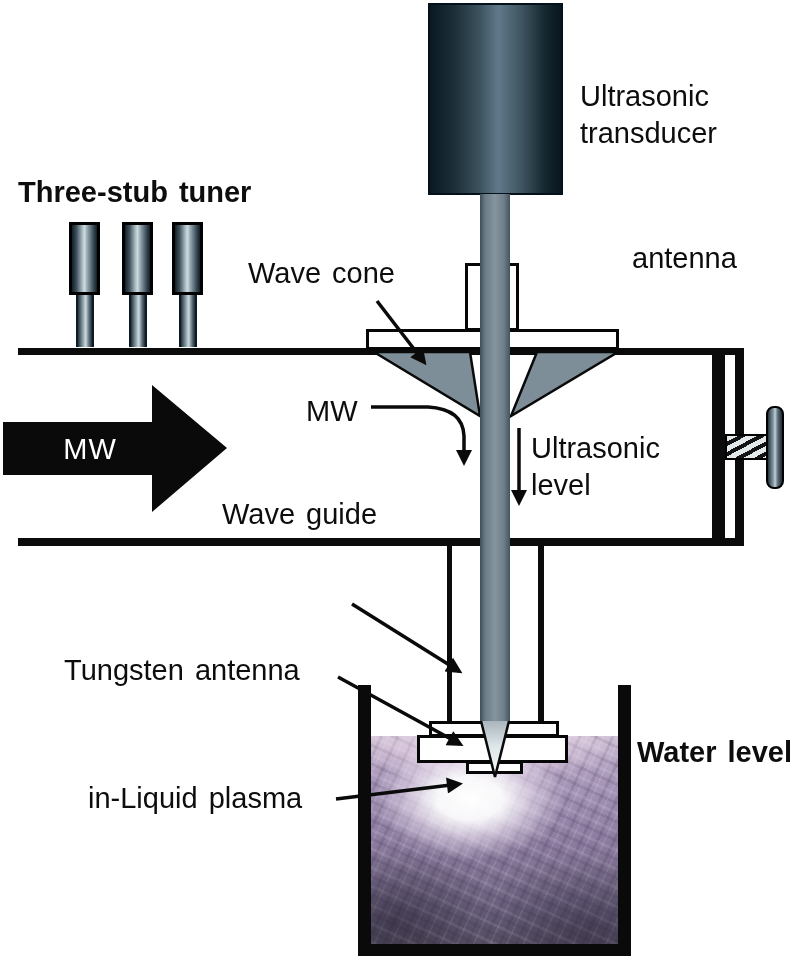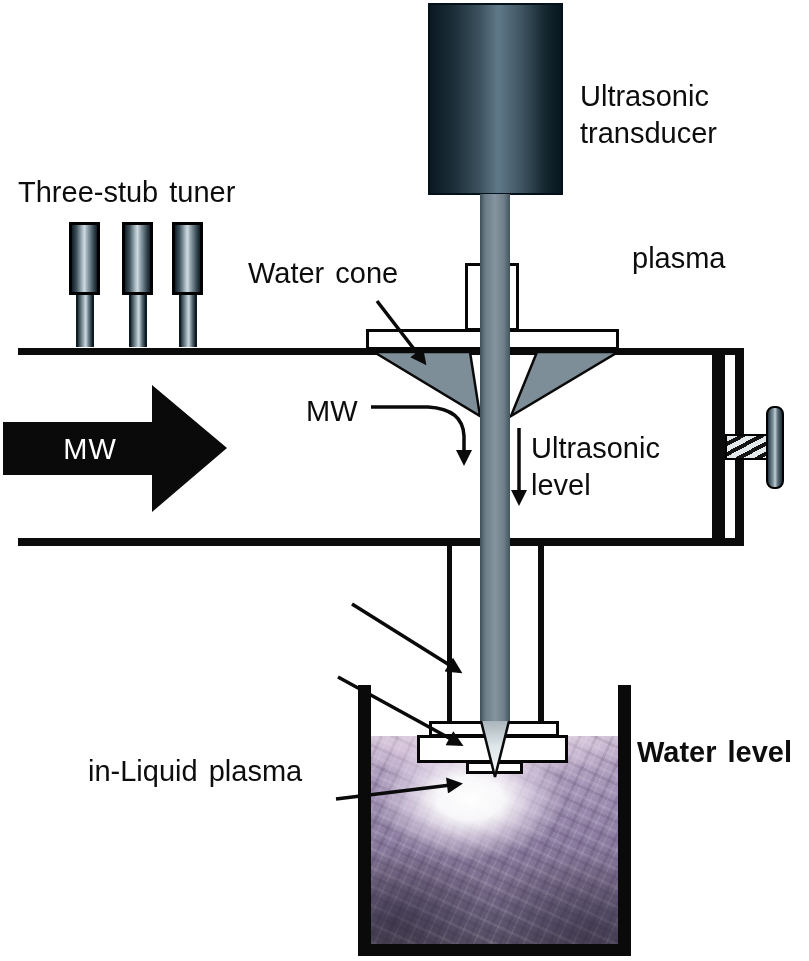--- a/index.html
+++ b/index.html
@@ -110,42 +110,44 @@
     </defs>
     <path d="M481,721 L495,777 L509,721" fill="url(#tipGrad)" stroke="#0a0a0a" stroke-width="2.5"></path>
     <path d="M377,301 L424,362" fill="none" stroke="#0a0a0a" stroke-width="3.5" marker-end="url(#ah)"></path>
     <path d="M371,407 L428,407 Q463,409 464,436 L464,462" fill="none" stroke="#0a0a0a" stroke-width="3.5" marker-end="url(#ah)"></path>
     <path d="M519,428 L519,502" fill="none" stroke="#0a0a0a" stroke-width="3.5" marker-end="url(#ah)"></path>
     <path d="M352,604 L459,671" fill="none" stroke="#0a0a0a" stroke-width="3.5" marker-end="url(#ah)"></path>
     <path d="M338,677 L460,744" fill="none" stroke="#0a0a0a" stroke-width="3.5" marker-end="url(#ah)"></path>
     <path d="M336,799 L459,784" fill="none" stroke="#0a0a0a" stroke-width="3.5" marker-end="url(#ah)"></path>
   </svg>
 
-  <div class="label" style="left:18px;top:175px;">Three-stub tuner</div>
+  <div class="label" style="left:18px;top:175px;font-weight:bold;">Three-stub tuner</div>
 
   <div class="label two" style="left:580px;top:78px;">
     <div>Ultrasonic</div>
     <div>transducer</div>
   </div>
 
-  <div class="label" style="left:248px;top:256px;">Water cone</div>
+  <div class="label" style="left:248px;top:256px;">Wave cone</div>
 
   <div class="label two" style="left:632px;top:240px;">
-    <div>plasma</div>
+    <div>antenna</div>
   </div>
 
   <div class="mw-white">MW</div>
 
   <div class="label" style="left:306px;top:394px;">MW</div>
 
   <div class="label two" style="left:531px;top:430px;">
     <div>Ultrasonic</div>
     <div>level</div>
   </div>
 
+  <div class="label" style="left:222px;top:497px;">Wave guide</div>
 
 
+  <div class="label" style="left:64px;top:653px;">Tungsten antenna</div>
 
-  <div class="label" style="left:88px;top:754px;">in-Liquid plasma</div>
+  <div class="label" style="left:88px;top:781px;">in-Liquid plasma</div>
 
   <div class="label" style="left:637px;top:735px;font-weight:bold;">Water level</div>
 
 </div>
 
 </body></html>

